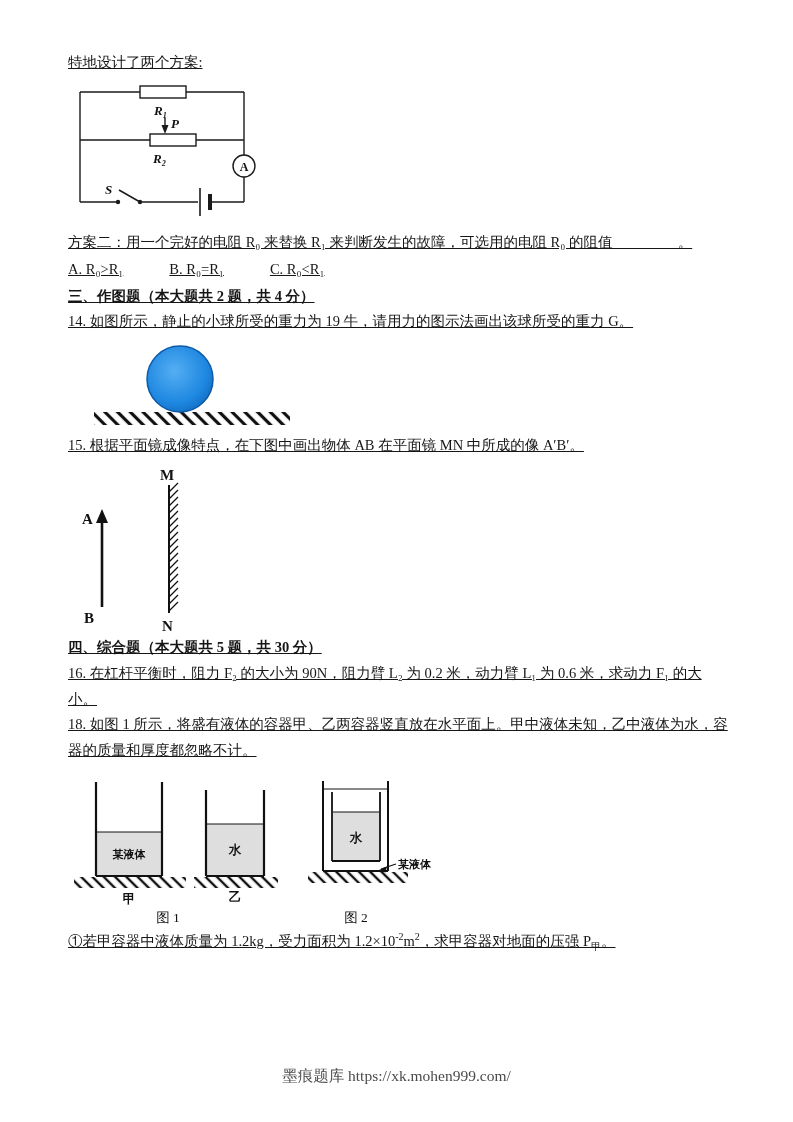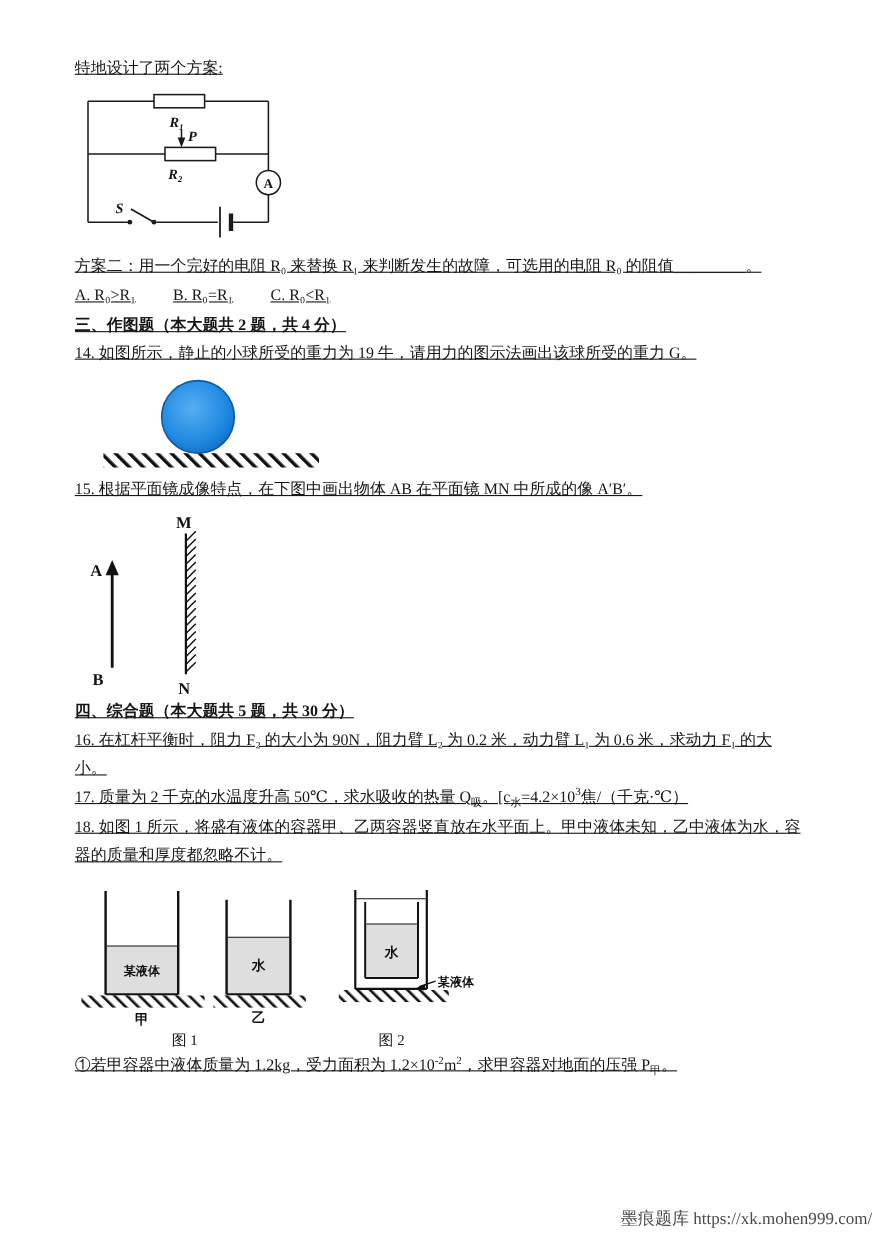--- a/index.html
+++ b/index.html
@@ -4,38 +4,38 @@
 <style>
   html,body{margin:0;padding:0;}
   body{
     width:793px;height:1122px;background:#ffffff;position:relative;overflow:hidden;
     font-family:"Liberation Serif","DejaVu Serif",serif;color:#161616;
   }
   .page{padding:50px 64px 0 68px;}
   .para{font-size:14.5px;line-height:1.78;margin:0;text-decoration:underline;}
   .plan{line-height:1.95;}
   .heading{font-weight:700;}
-  .options{display:flex;gap:34px;line-height:1.9;text-align:right;}
+  .options{display:flex;gap:46px;line-height:1.9;text-align:right;}
   .fig{display:block;}
   .fig-circuit{margin:6px 0 6px 4px;}
   .fig-ball{margin:4px 0 2px 24px;}
   .fig-mirror{margin:6px 0 0 8px;}
   .fig-containers{margin:12px 0 2px 0;}
   svg{display:block;}
   svg text{font-family:"Liberation Serif","DejaVu Serif",serif;}
   .cir-label{font-size:13px;font-style:italic;font-weight:700;fill:#111;}
   .cir-roman{font-style:normal;}
   .fig-label{font-size:15px;font-weight:700;fill:#111;}
   .fig-small{font-size:11px;font-weight:700;fill:#111;}
   .fig-mid{font-size:12.5px;font-weight:700;fill:#111;}
   .fig-caption{font-size:13.5px;font-weight:400;fill:#111;}
   sub{font-size:10px;}
   sup{font-size:10px;}
-  .footer{position:absolute;left:0;top:1066px;width:100%;text-align:right;
-          font-size:15.5px;color:#4a4a4a;margin-top:32px;}
+  .footer{position:absolute;left:0;top:1066px;width:100%;text-align:center;
+          font-size:15.5px;color:#4a4a4a;}
 </style>
 </head>
 <body>
 
 <div class="page">
 
   <p class="para">特地设计了两个方案:</p>
 
   <div class="fig fig-circuit">
     <svg width="205" height="140" viewBox="0 0 205 140">
@@ -98,21 +98,20 @@
       <line x1="26" y1="142" x2="26" y2="55" stroke="#111111" stroke-width="2.6"></line>
       <polygon points="26,44 20,58 32,58" fill="#111111"></polygon>
       <text x="6" y="59" class="fig-label">A</text>
       <text x="8" y="158" class="fig-label">B</text>
     </svg>
   </div>
 
   <p class="para heading">四、综合题（本大题共 5 题，共 30 分）</p>
   <p class="para">16. 在杠杆平衡时，阻力 F₂ 的大小为 90N，阻力臂 L₂ 为 0.2 米，动力臂 L₁ 为 0.6 米，求动力 F₁ 的大小。</p>
 
-  <p class="para"><span>17. 质量为 2 千克的水温度升高 50℃，求水吸收的热量 Q</span><sub>吸</sub><span>。[c</span><sub>水</sub><span>=4.2×10</span><sup>3</sup><span>焦/（千克·℃）</span></p>
 
   <p class="para">18. 如图 1 所示，将盛有液体的容器甲、乙两容器竖直放在水平面上。甲中液体未知，乙中液体为水，容器的质量和厚度都忽略不计。</p>
 
   <div class="fig fig-containers">
     <svg width="430" height="150" viewBox="0 0 430 150">
       <defs>
         <pattern id="hatchB" width="8" height="12" patternUnits="userSpaceOnUse" patternTransform="rotate(-45)">
           <rect width="8" height="12" fill="#ffffff"></rect>
           <line x1="2" y1="0" x2="2" y2="12" stroke="#111111" stroke-width="2.4"></line>
         </pattern>

